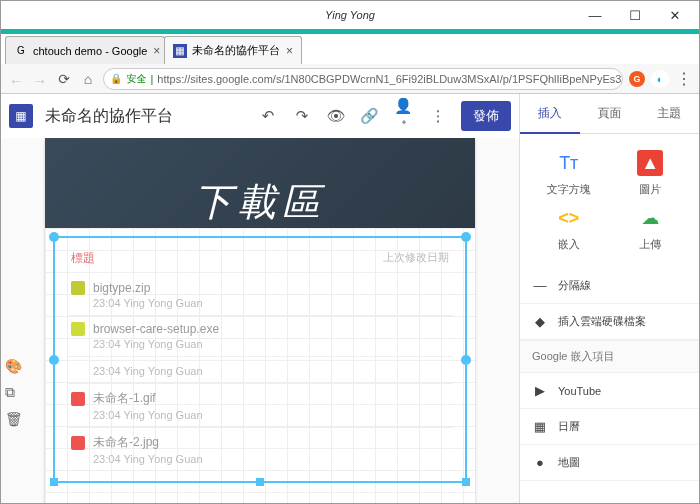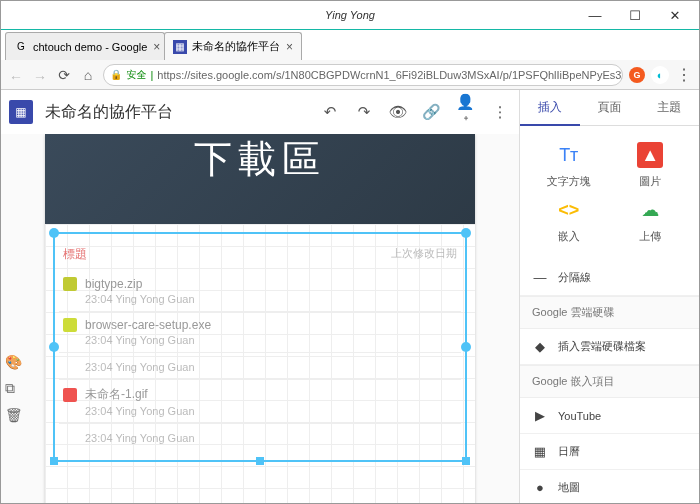--- a/index.html
+++ b/index.html
@@ -1,19 +1,19 @@
 <!DOCTYPE html>
 <html><head>
 <meta charset="utf-8">
 <style>
   * { box-sizing: border-box; margin: 0; padding: 0; font-family: Arial, "Microsoft JhengHei", sans-serif; }
   body { width: 700px; height: 504px; overflow: hidden; background: #fff; border: 1px solid #999; }
   
   
-  .os-bar { height: 28px; background: #fff; display: flex; align-items: center; justify-content: flex-end; padding: 14px 4px; border-bottom: 1px solid #14b8a6; }
+  .os-bar { height: 28px; background: #fff; display: flex; align-items: center; justify-content: flex-end; padding: 14px 4px; border-bottom: 5px solid #14b8a6; }
   .os-user { position: absolute; left: 50%; transform: translateX(-50%); font-size: 11px; font-style: italic; color: #333; }
   .os-btn { width: 40px; height: 26px; display: flex; align-items: center; justify-content: center; font-size: 13px; color: #333; }
   
   
   .tab-strip { height: 30px; background: #fff; display: flex; align-items: flex-end; padding-left: 4px; }
   .tab { height: 28px; display: flex; align-items: center; padding: 0 8px; font-size: 11px; border: 1px solid #aaa; border-bottom: none; border-radius: 3px 3px 0 0; background: #eee; margin-right: -1px; max-width: 160px; overflow: hidden; white-space: nowrap; }
   .tab.active { background: #f7f7f7; }
   .tab-fav { width: 14px; height: 14px; margin-right: 5px; flex-shrink:0; display:flex; align-items:center; justify-content:center; font-size:10px;}
   .tab-close { margin-left: 6px; font-size: 12px; color: #555; }
   
@@ -35,26 +35,26 @@
   .app-logo { width: 24px; height: 24px; background: #3949ab; display:flex; align-items:center; justify-content:center; color:#fff; font-size:12px; border-radius:2px;}
   .app-title { font-size: 16px; color: #333; flex: 0 0 auto; }
   .app-spacer { flex: 1; }
   .app-ico { width: 22px; color: #555; font-size: 15px; text-align:center; }
   .publish-btn { background: #3949ab; color: #fff; padding: 6px 12px; border-radius: 3px; font-size: 13px; }
   
   
   .canvas-wrap { flex:1; position: relative; background: #fafafa; display:flex; justify-content:center; padding: 0 12px; overflow:hidden;}
   .side-tools { position:absolute; left:4px; top:220px; display:flex; flex-direction:column; gap:10px; color:#666; font-size:14px;}
   .page { width: 430px; background:#fff; box-shadow: 0 1px 3px rgba(0,0,0,.2); display:flex; flex-direction:column;}
-  .page-hero { height: 90px; background:#0c4a6e; color:#fff; display:flex; align-items:flex-start; justify-content:center; font-size:38px; letter-spacing:6px; position:relative;}
+  .page-hero { height: 90px; background:#0c4a6e; color:#fff; display:flex; align-items:flex-end; justify-content:center; font-size:38px; letter-spacing:6px; position:relative;font-style:italic;}
   .page-hero::before{content:"";position:absolute;inset:0;background:linear-gradient(135deg,#3a4a5a 0%,#2d3a46 100%);} 
   .page-hero span{position:relative;}
   .page-body { flex:1; padding: 8px; background-image: linear-gradient(#eee 1px, transparent 1px), linear-gradient(90deg, #eee 1px, transparent 1px); background-size: 22px 22px; }
   
-  .drive-card { border:2px solid #4fc3f7; position:relative; padding: 10px 4px;}
+  .drive-card { border:2px solid #4fc3f7; position:relative; padding: 10px 12px;}
   .sel-dot { width:10px; height:10px; background:#4fc3f7; border-radius:50%; position:absolute;}
   .sel-sq { width:8px; height:8px; background:#4fc3f7; position:absolute;}
   .card-head { display:flex; justify-content:space-between; font-size:12px; padding: 2px 4px 8px; color:#e57373;}
   .card-head .date { color:#bbb; font-size:11px;}
   .file-row { padding: 6px 4px; border-top:1px solid #eee;}
   .file-row:first-of-type{border-top:none;}
   .file-name { display:flex; align-items:center; gap:8px; font-size:12px; color:#999;}
   .file-meta { font-size:11px; color:#bbb; margin-left:22px; margin-top:2px;}
   .fi { width:14px; height:14px; border-radius:2px; flex-shrink:0;}
   .fi-zip{background:#c0ca33;} .fi-exe{background:#cddc39;} .fi-exe2{background:#8bc34a;} .fi-img{background:#ef5350;}
@@ -117,20 +117,21 @@
     <div class="app-bar">
       <div class="app-logo">▦</div>
       <div class="app-title">未命名的協作平台</div>
       <div class="app-spacer"></div>
       <div class="app-ico">↶</div>
       <div class="app-ico">↷</div>
       <div class="app-ico">👁</div>
       <div class="app-ico">🔗</div>
       <div class="app-ico">👤⁺</div>
       <div class="app-ico">⋮</div>
+      <div class="publish-btn">發佈</div>
     </div>
     <div class="canvas-wrap">
       <div class="side-tools">
         <div>🎨</div>
         <div>⧉</div>
         <div>🗑</div>
       </div>
       <div class="page">
         <div class="page-hero">
             <span>下載區</span>
@@ -167,20 +168,24 @@
                   <div class="file-meta">23:04 Ying Yong Guan</div>
                 </div>
                 <div class="file-row">
                   <div class="file-name">
                     <span class="fi fi-img"></span>
                     <span>未命名-1.gif</span>
                   </div>
                   <div class="file-meta">23:04 Ying Yong Guan</div>
                 </div>
                 <div class="file-row">
+                  <div class="file-name">
+                    <span class="fi fi-img"></span>
+                    <span>未命名-2.jpg</span>
+                  </div>
                   <div class="file-meta">23:04 Ying Yong Guan</div>
                 </div>
               </div>
           </div>
         </div>
       </div>
     </div>
   </div>
 
   <div class="side">
@@ -204,21 +209,20 @@
       </div>
       <div class="ins-cell">
         <div class="ins-ico" style="color:#34a853;">☁</div>
         <span>上傳</span>
       </div>
     </div>
     <div class="side-item">
       <span class="side-item-ico">—</span>
       <span>分隔線</span>
     </div>
-    <div class="side-sec-h">Google 雲端硬碟</div>
     <div class="side-item">
       <span class="side-item-ico">◆</span>
       <span>插入雲端硬碟檔案</span>
     </div>
     <div class="side-sec-h">Google 嵌入項目</div>
     <div class="side-item">
       <span class="side-item-ico">▶</span>
       <span>YouTube</span>
     </div>
     <div class="side-item">

